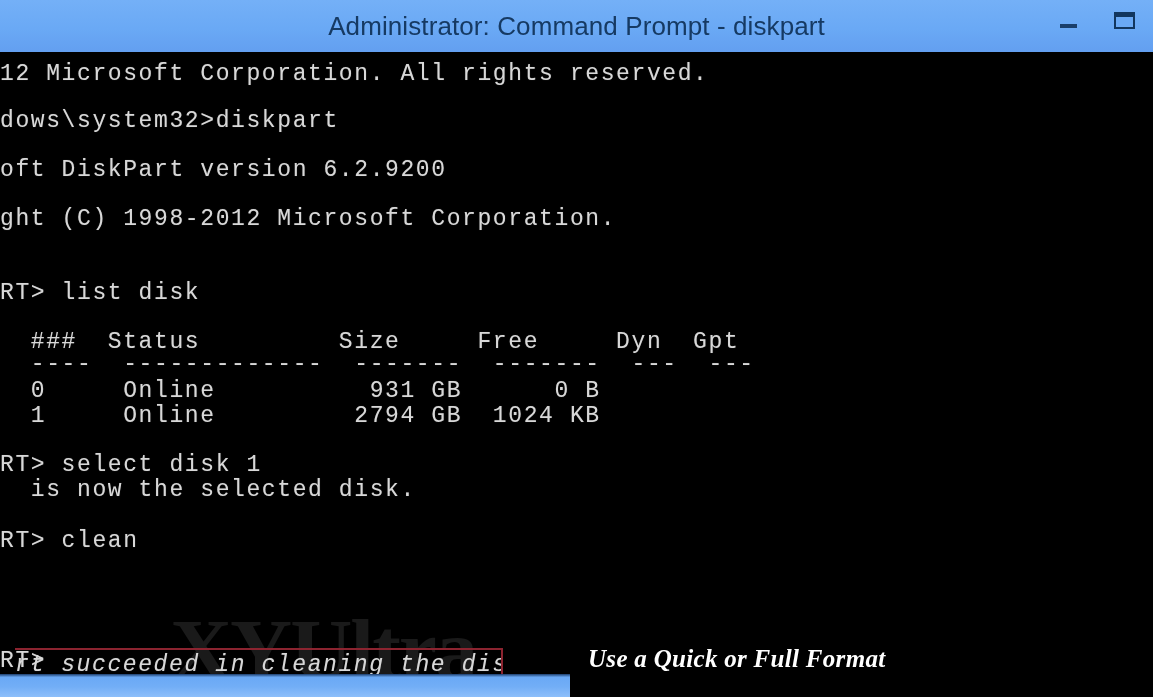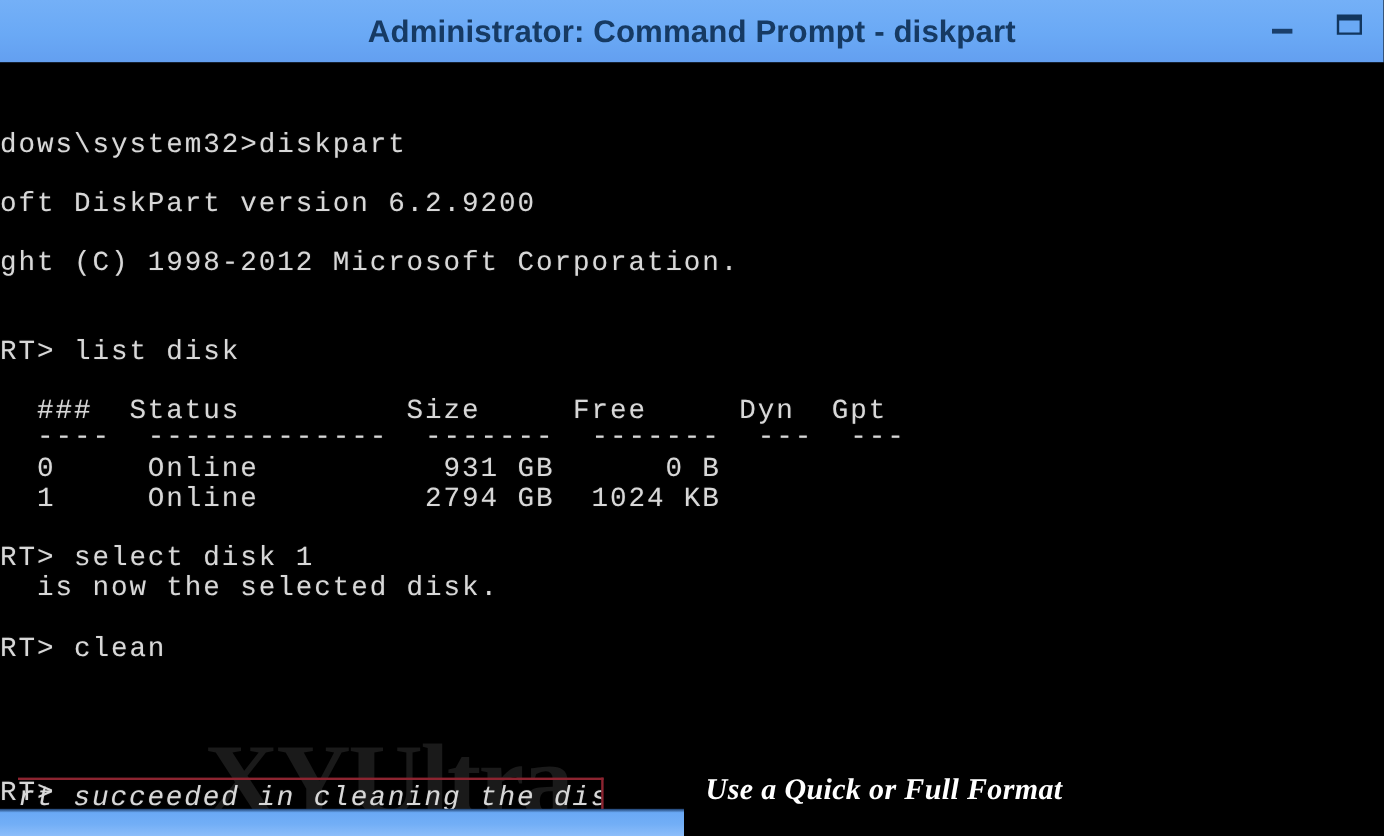--- a/index.html
+++ b/index.html
@@ -23,21 +23,20 @@
   }
 
   
   #titlebar {
     position: absolute;
     left: 0; top: 0;
     width: 1153px;
     height: 52px;
     background: #6aa9f5;
     overflow: hidden;
-    font-weight: bold;
   }
   #titlebar .tb-sheen {
     position: absolute;
     left: 0; top: 0;
     width: 100%; height: 52px;
     background: linear-gradient(180deg, #74b0f7 0%, #6aa9f5 55%, #639ff0 100%);
   }
   #title-text {
     position: absolute;
     left: 0; top: 0;
@@ -175,20 +174,21 @@
       <div class="win-btn max-btn">
         <span class="max-glyph"></span>
       </div>
     </div>
   </div>
 
   <div id="terminal">
 
     <div id="watermark">XYUltra</div>
 
+    <div class="term-line" style="top:10px">12 Microsoft Corporation. All rights reserved.</div>
     <div class="term-line" style="top:57px">dows\system32&gt;diskpart</div>
     <div class="term-line" style="top:106px">oft DiskPart version 6.2.9200</div>
     <div class="term-line" style="top:155px">ght (C) 1998-2012 Microsoft Corporation.</div>
     <div class="term-line" style="top:229px">RT&gt; list disk</div>
     <div class="term-line" style="top:278px">  ###  Status         Size     Free     Dyn  Gpt</div>
     <div class="term-line" style="top:300px">  ----  -------------  -------  -------  ---  ---</div>
     <div class="term-line" style="top:327px">  0     Online          931 GB      0 B</div>
     <div class="term-line" style="top:352px">  1     Online         2794 GB  1024 KB</div>
     <div class="term-line" style="top:401px">RT&gt; select disk 1</div>
     <div class="term-line" style="top:426px">  is now the selected disk.</div>

